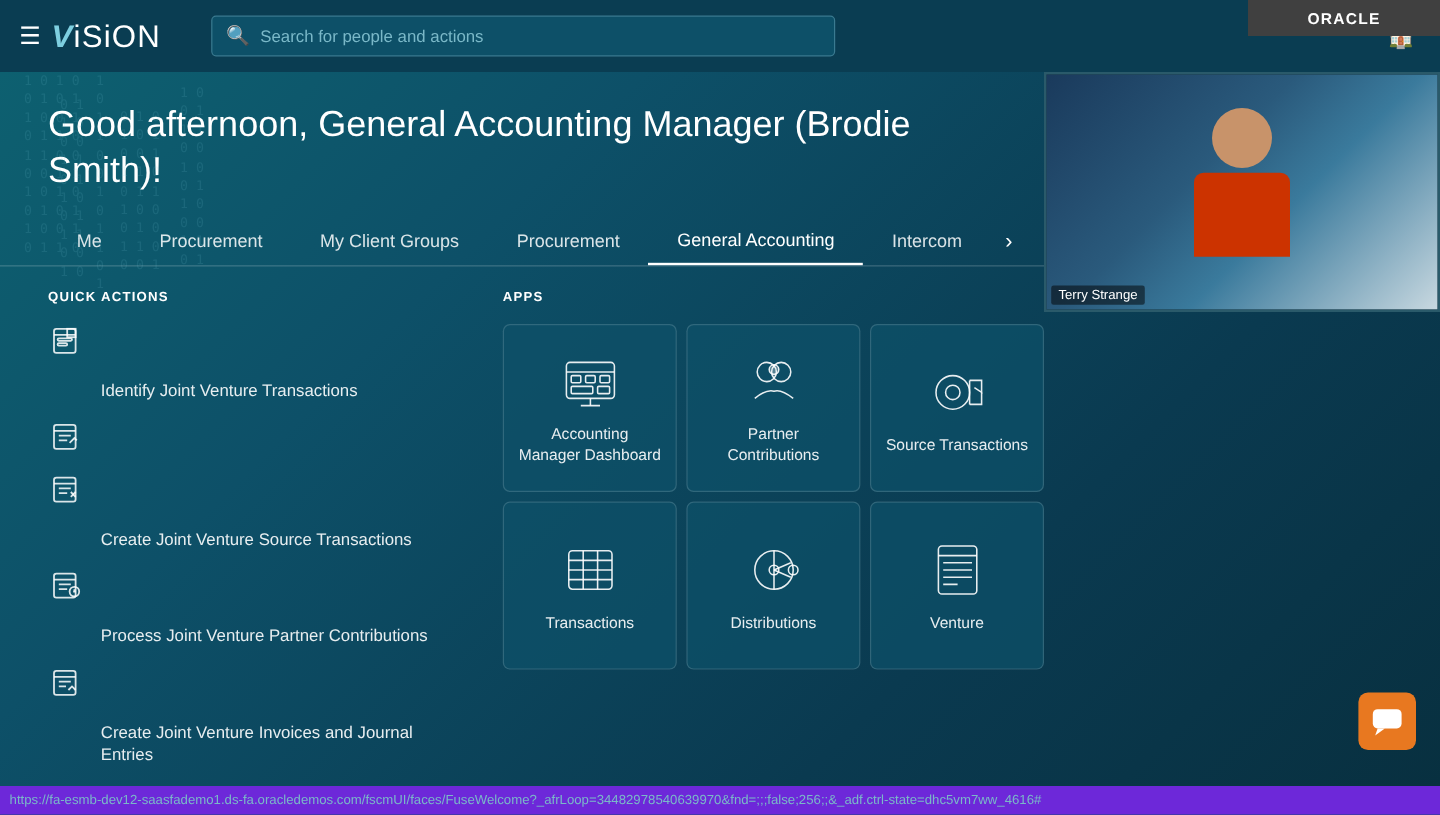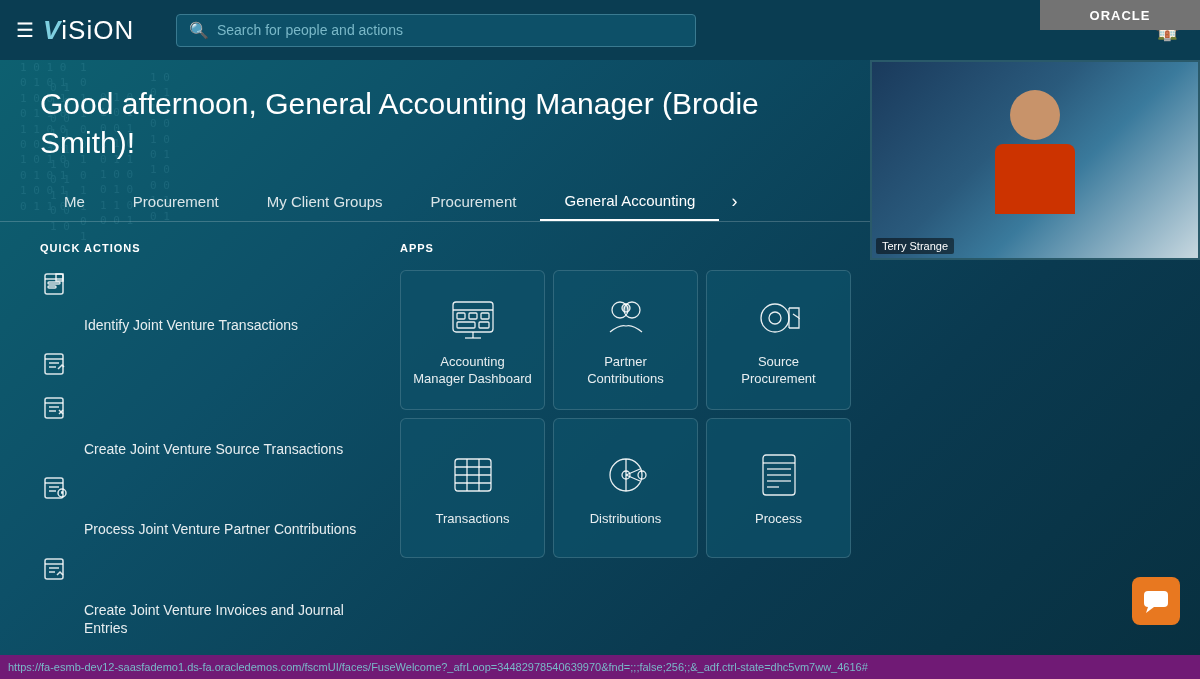--- a/index.html
+++ b/index.html
@@ -80,21 +80,21 @@
       border-radius: 50%;
     }
 
     
     .oracle-corner {
       position: absolute;
       top: 0;
       right: 0;
       width: 160px;
       height: 30px;
-      background: #737373;
+      background: #404040;
       display: flex;
       align-items: center;
       justify-content: center;
       color: white;
       font-size: 13px;
       font-weight: 700;
       letter-spacing: 1px;
     }
 
     
@@ -214,21 +214,21 @@
       font-size: 18px;
       cursor: pointer;
       padding: 8px;
       margin-left: 4px;
     }
 
     
     .content-grid {
       display: flex;
       padding: 20px 40px;
-      gap: 40px;
+      gap: 59px;
     }
 
     
     .quick-actions {
       flex: 0 0 320px;
     }
     .section-title {
       color: white;
       font-size: 11px;
       font-weight: 600;
@@ -310,21 +310,21 @@
       line-height: 1.3;
     }
 
     
     .status-bar {
       position: absolute;
       bottom: 0;
       left: 0;
       right: 0;
       height: 24px;
-      background: #701a75;
+      background: #6d28d9;
       display: flex;
       align-items: center;
       padding: 0 8px;
     }
     .status-url {
       color: #7ab8c8;
       font-size: 11px;
     }
 
     
@@ -393,20 +393,21 @@
   <div class="welcome-section">
     <div class="welcome-text">Good afternoon, General Accounting Manager (Brodie Smith)!</div>
   </div>
 
   <div class="nav-tabs">
     <div class="nav-tab">Me</div>
     <div class="nav-tab">Procurement</div>
     <div class="nav-tab">My Client Groups</div>
     <div class="nav-tab">Procurement</div>
     <div class="nav-tab active">General Accounting</div>
+    <div class="nav-tab">Intercom</div>
     <div class="nav-next">›</div>
   </div>
 
   <div class="content-grid">
 
     <div class="quick-actions">
       <div class="section-title">QUICK ACTIONS</div>
 
       <div class="quick-action-item">
         <div class="action-icon">
@@ -513,21 +514,21 @@
         <div class="app-tile">
           <div class="app-tile-icon">
             <svg viewBox="0 0 48 48">
               <circle cx="20" cy="24" r="14"></circle>
               <path d="M34 14 L44 14 L44 24 L38 20"></path>
               <path d="M34 34 L44 34 L44 24"></path>
               <line x1="34" y1="14" x2="34" y2="34"></line>
               <circle cx="20" cy="24" r="6"></circle>
             </svg>
           </div>
-          <span class="app-tile-label">Source Procurement</span>
+          <span class="app-tile-label">Source Transactions</span>
         </div>
 
         <div class="app-tile">
           <div class="app-tile-icon">
             <svg viewBox="0 0 48 48">
               <rect x="6" y="8" width="36" height="32" rx="3"></rect>
               <line x1="6" y1="16" x2="42" y2="16"></line>
               <line x1="6" y1="24" x2="42" y2="24"></line>
               <line x1="6" y1="32" x2="42" y2="32"></line>
               <line x1="18" y1="8" x2="18" y2="40"></line>
@@ -555,21 +556,21 @@
           <div class="app-tile-icon">
             <svg viewBox="0 0 48 48">
               <rect x="8" y="4" width="32" height="40" rx="3"></rect>
               <line x1="8" y1="12" x2="40" y2="12"></line>
               <line x1="12" y1="18" x2="36" y2="18"></line>
               <line x1="12" y1="24" x2="36" y2="24"></line>
               <line x1="12" y1="30" x2="36" y2="30"></line>
               <line x1="12" y1="36" x2="24" y2="36"></line>
             </svg>
           </div>
-          <span class="app-tile-label">Process</span>
+          <span class="app-tile-label">Venture</span>
         </div>
 
       </div>
     </div>
   </div>
 
   <div class="chat-button">
     <svg viewBox="0 0 28 28">
       <rect x="2" y="4" width="24" height="16" rx="4"></rect>
       <path d="M6 20 L4 26 L12 20" fill="white"></path>

